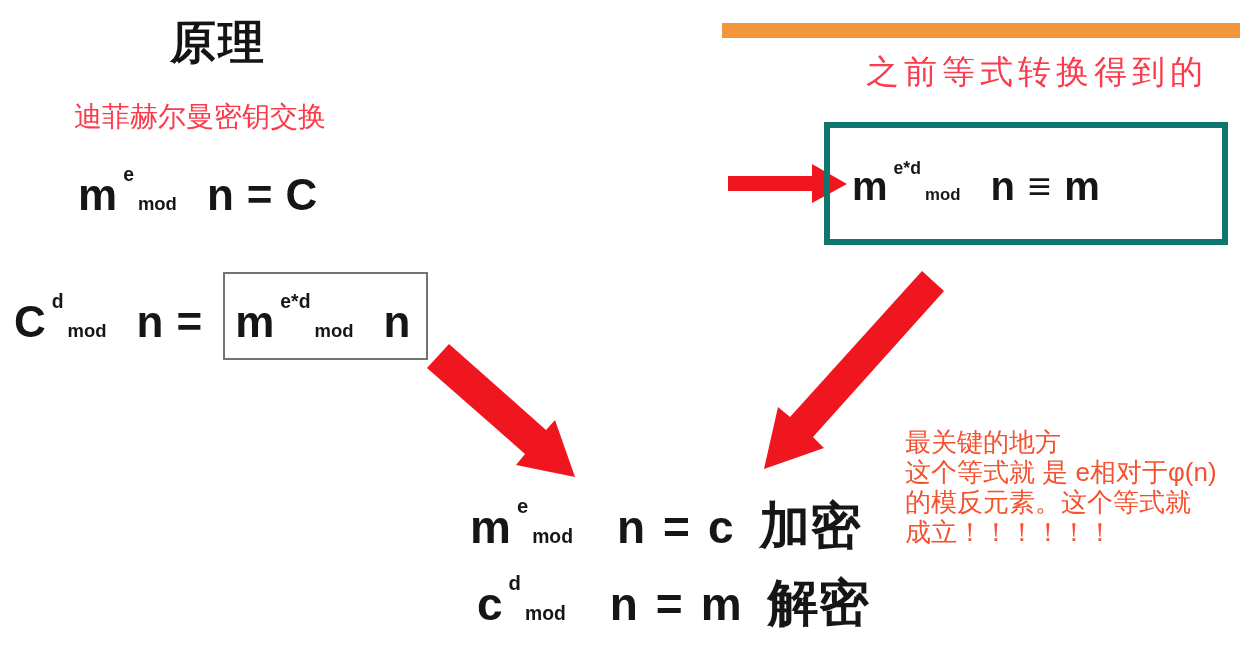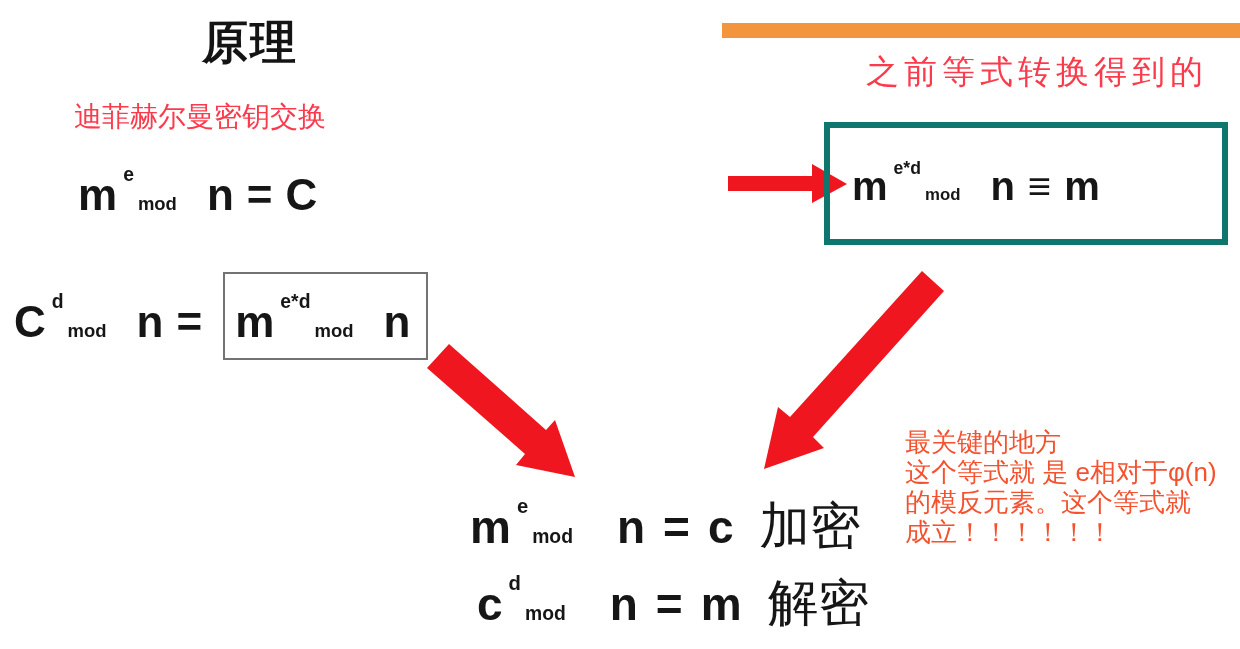--- a/index.html
+++ b/index.html
@@ -4,21 +4,21 @@
 <style>
   html,body{margin:0;padding:0;}
   body{
     width:1240px;height:649px;position:relative;overflow:hidden;
     background:#ffffff;
     font-family:"Liberation Sans","DejaVu Sans",sans-serif;
   }
   .abs{position:absolute;}
   
   .slide-title{
-    left:170px;top:12px;width:160px;text-align:center;
+    left:170px;top:12px;width:160px;
     font-size:46px;font-weight:700;color:#141414;letter-spacing:2px;
   }
   .dh-label{
     left:74px;top:98px;font-size:28px;font-weight:500;color:#FB3B4C;
   }
   .derived-label{
     left:866px;top:50px;font-size:33px;font-weight:500;color:#FB3B4C;letter-spacing:5px;white-space:nowrap;
   }
   .orange-bar{
     left:722px;top:23px;width:518px;height:15px;background:#F2953D;
@@ -29,21 +29,21 @@
     font-family:"Liberation Sans","DejaVu Sans",sans-serif;
     font-weight:700;color:#161616;
   }
   .fs{display:inline-block;font-size:0.44em;transform:translateY(-1.5em);margin:0 4px 0 6px;}
   .fm{font-size:0.42em;margin-right:30px;}
   .fo{margin:0 13px;}
   .wide .fm{margin-right:44px;}
   .wide .fo{margin:0 18px;}
   .flabel{
     font-family:"Liberation Serif","DejaVu Serif",serif;
-    font-weight:400;margin-left:26px;font-size:1.1em;
+    font-weight:700;margin-left:26px;font-size:1.1em;
   }
   .fbox{
     display:inline-block;border:2px solid #737373;
     padding:26px 16px 14px 10px;margin-left:8px;
   }
   .dbox{
     position:absolute;left:824px;top:122px;width:349px;height:111px;
     border:6px solid #0f766e;z-index:2;padding-left:43px;
   }
   .dbox .formula{left:22px;top:38px;font-size:40px;}

